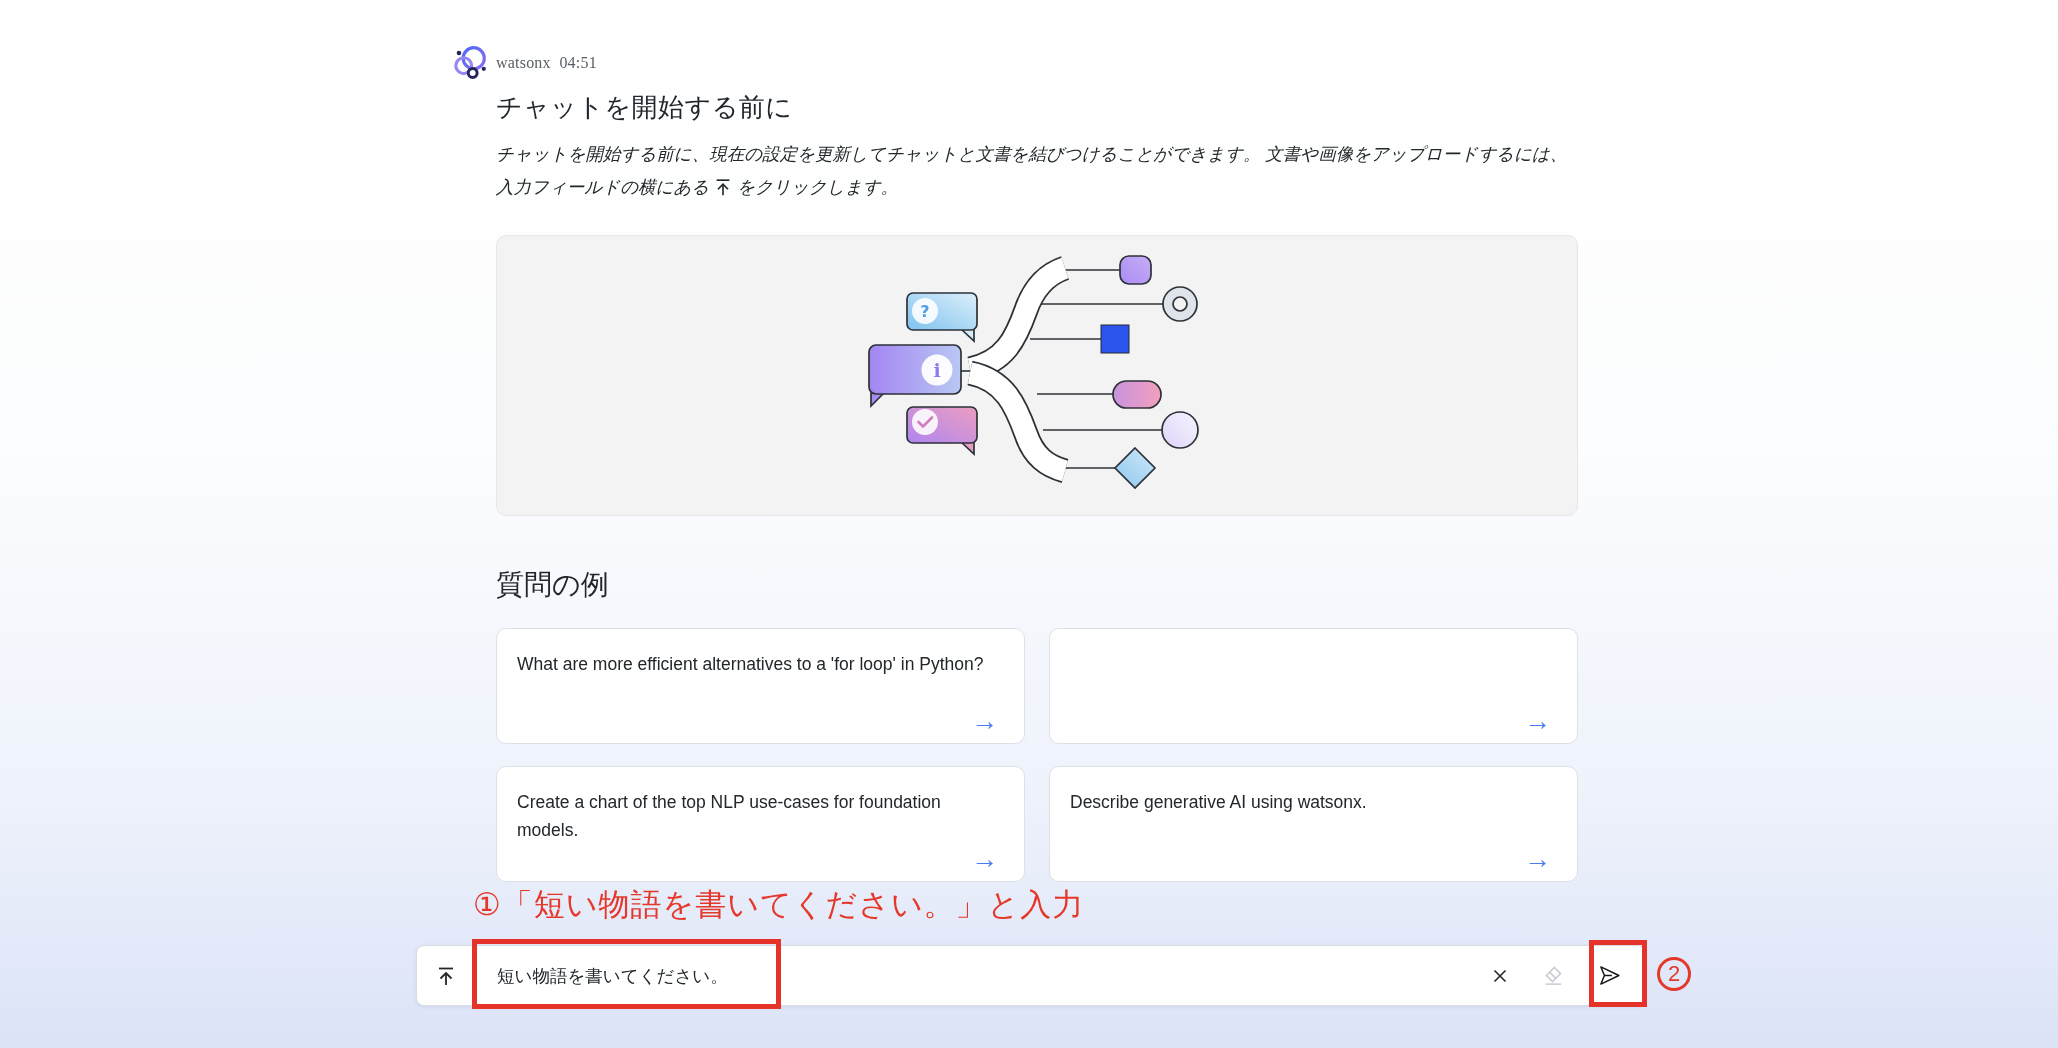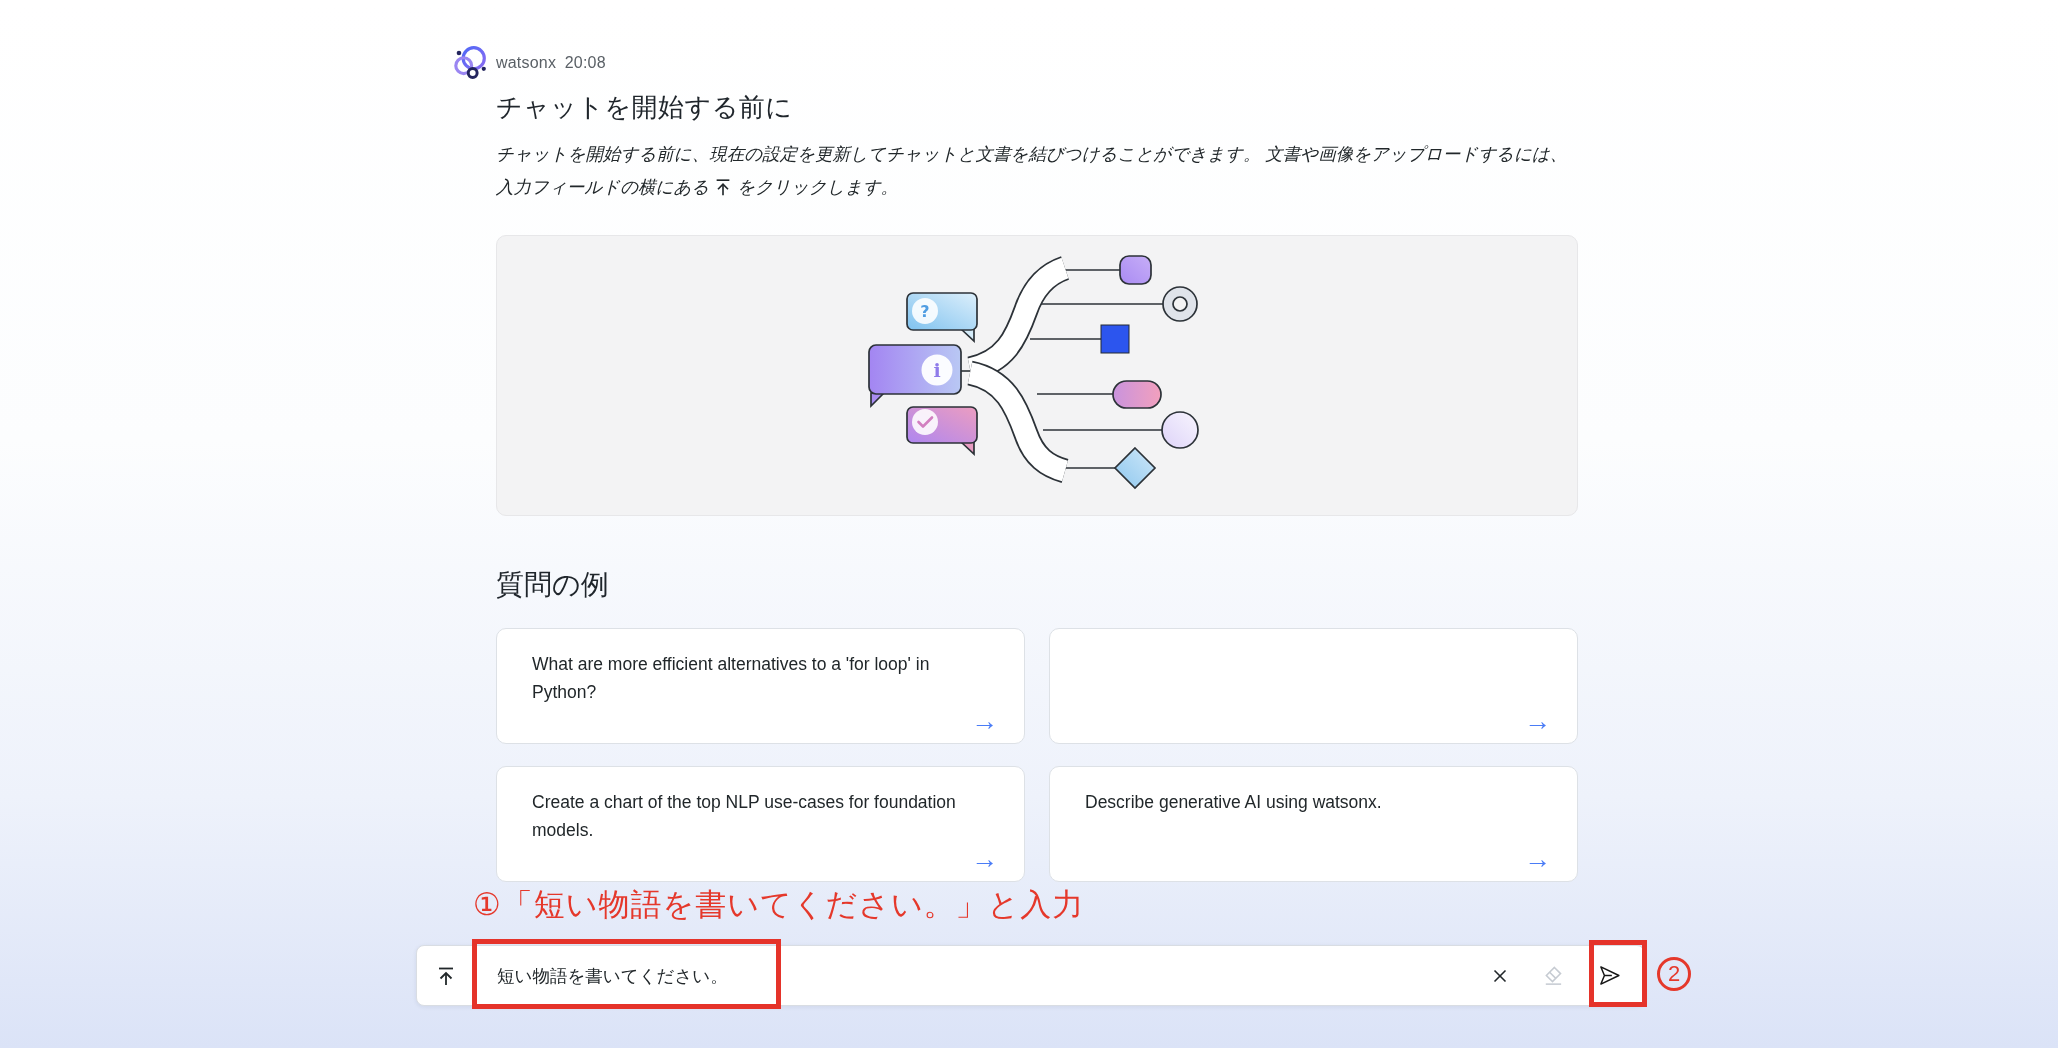--- a/index.html
+++ b/index.html
@@ -11,21 +11,21 @@
   }
   #screen {
     position:relative; width:2058px; height:1048px;
     background:linear-gradient(180deg,#ffffff 0%,#fcfdfe 42%,#eef2fb 76%,#dbe3f7 100%);
   }
   .abs { position:absolute; }
 
   
   .avatar { left:450px; top:44px; width:38px; height:38px; }
   .msg-meta { left:496px; top:54px; font-size:16px; color:#5a6066; letter-spacing:.2px; }
-  .msg-meta span { margin-right:4px; }
+  .msg-meta span { margin-right:4px;font-family:Liberation Serif, serif; }
   .page-title { left:496px; top:90px; font-size:26px; font-weight:400; color:#1f252b; letter-spacing:.5px; }
   .message-body {
     left:496px; top:138px; width:1078px;
     font-size:17.5px; line-height:33px; color:#21272a;font-style:italic;
   }
   .inline-icon svg { vertical-align:-4px; margin:0 4px; }
 
   
   .panel {
     left:496px; top:235px; width:1082px; height:281px;
@@ -36,21 +36,21 @@
   
   .examples-heading { left:496px; top:566px; font-size:28px; font-weight:400; color:#1f252b; }
   .cards {
     left:496px; top:628px; width:1082px;
     display:grid; grid-template-columns:1fr 1fr; column-gap:24px; row-gap:22px;
     position:absolute;
   }
   .card {
     height:116px; background:#ffffff;
     border:1px solid #dde1e6; border-radius:10px;
-    padding:21px 35px; position:relative;
+    padding:21px 20px; position:relative;
     font-size:17.5px; line-height:28px; color:#21272a;
     cursor:pointer;
   }
   .card .arrow {
     position:absolute; right:26px; bottom:8px;
     color:#4a7cf6; font-size:27px; line-height:1;
   }
 
   
   .annotation-step1 {
@@ -102,21 +102,21 @@
     </defs>
     <circle cx="22.5" cy="13.5" r="10" stroke="url(#gAv)" stroke-width="3" fill="none"></circle>
     <circle cx="13" cy="20.5" r="7.5" stroke="#9a86f2" stroke-width="3" fill="none"></circle>
     <circle cx="21.5" cy="27.5" r="4.2" stroke="#23255e" stroke-width="2.8" fill="#ffffff"></circle>
     <circle cx="8.5" cy="8.5" r="2.2" fill="#23255e"></circle>
     <circle cx="32" cy="23.5" r="2" fill="#23255e"></circle>
   </svg>
 
   <div class="abs msg-meta">
     <span>watsonx</span>
-    <span>20:08</span>
+    <span>04:51</span>
   </div>
 
   <h1 class="abs page-title">チャットを開始する前に</h1>
 
   <p class="abs message-body">
     <span>チャットを開始する前に、現在の設定を更新してチャットと文書を結びつけることができます。 文書や画像をアップロードするには、入力フィールドの横にある</span><span class="inline-icon"><svg width="20" height="20" viewBox="0 0 22 22" fill="none" stroke="#21272a" stroke-width="1.8">
           <path d="M4 3.5 H18"></path>
           <path d="M11 8 V20"></path>
           <path d="M5.5 13.5 L11 8 L16.5 13.5"></path>
         </svg></span><span>をクリックします。</span>

